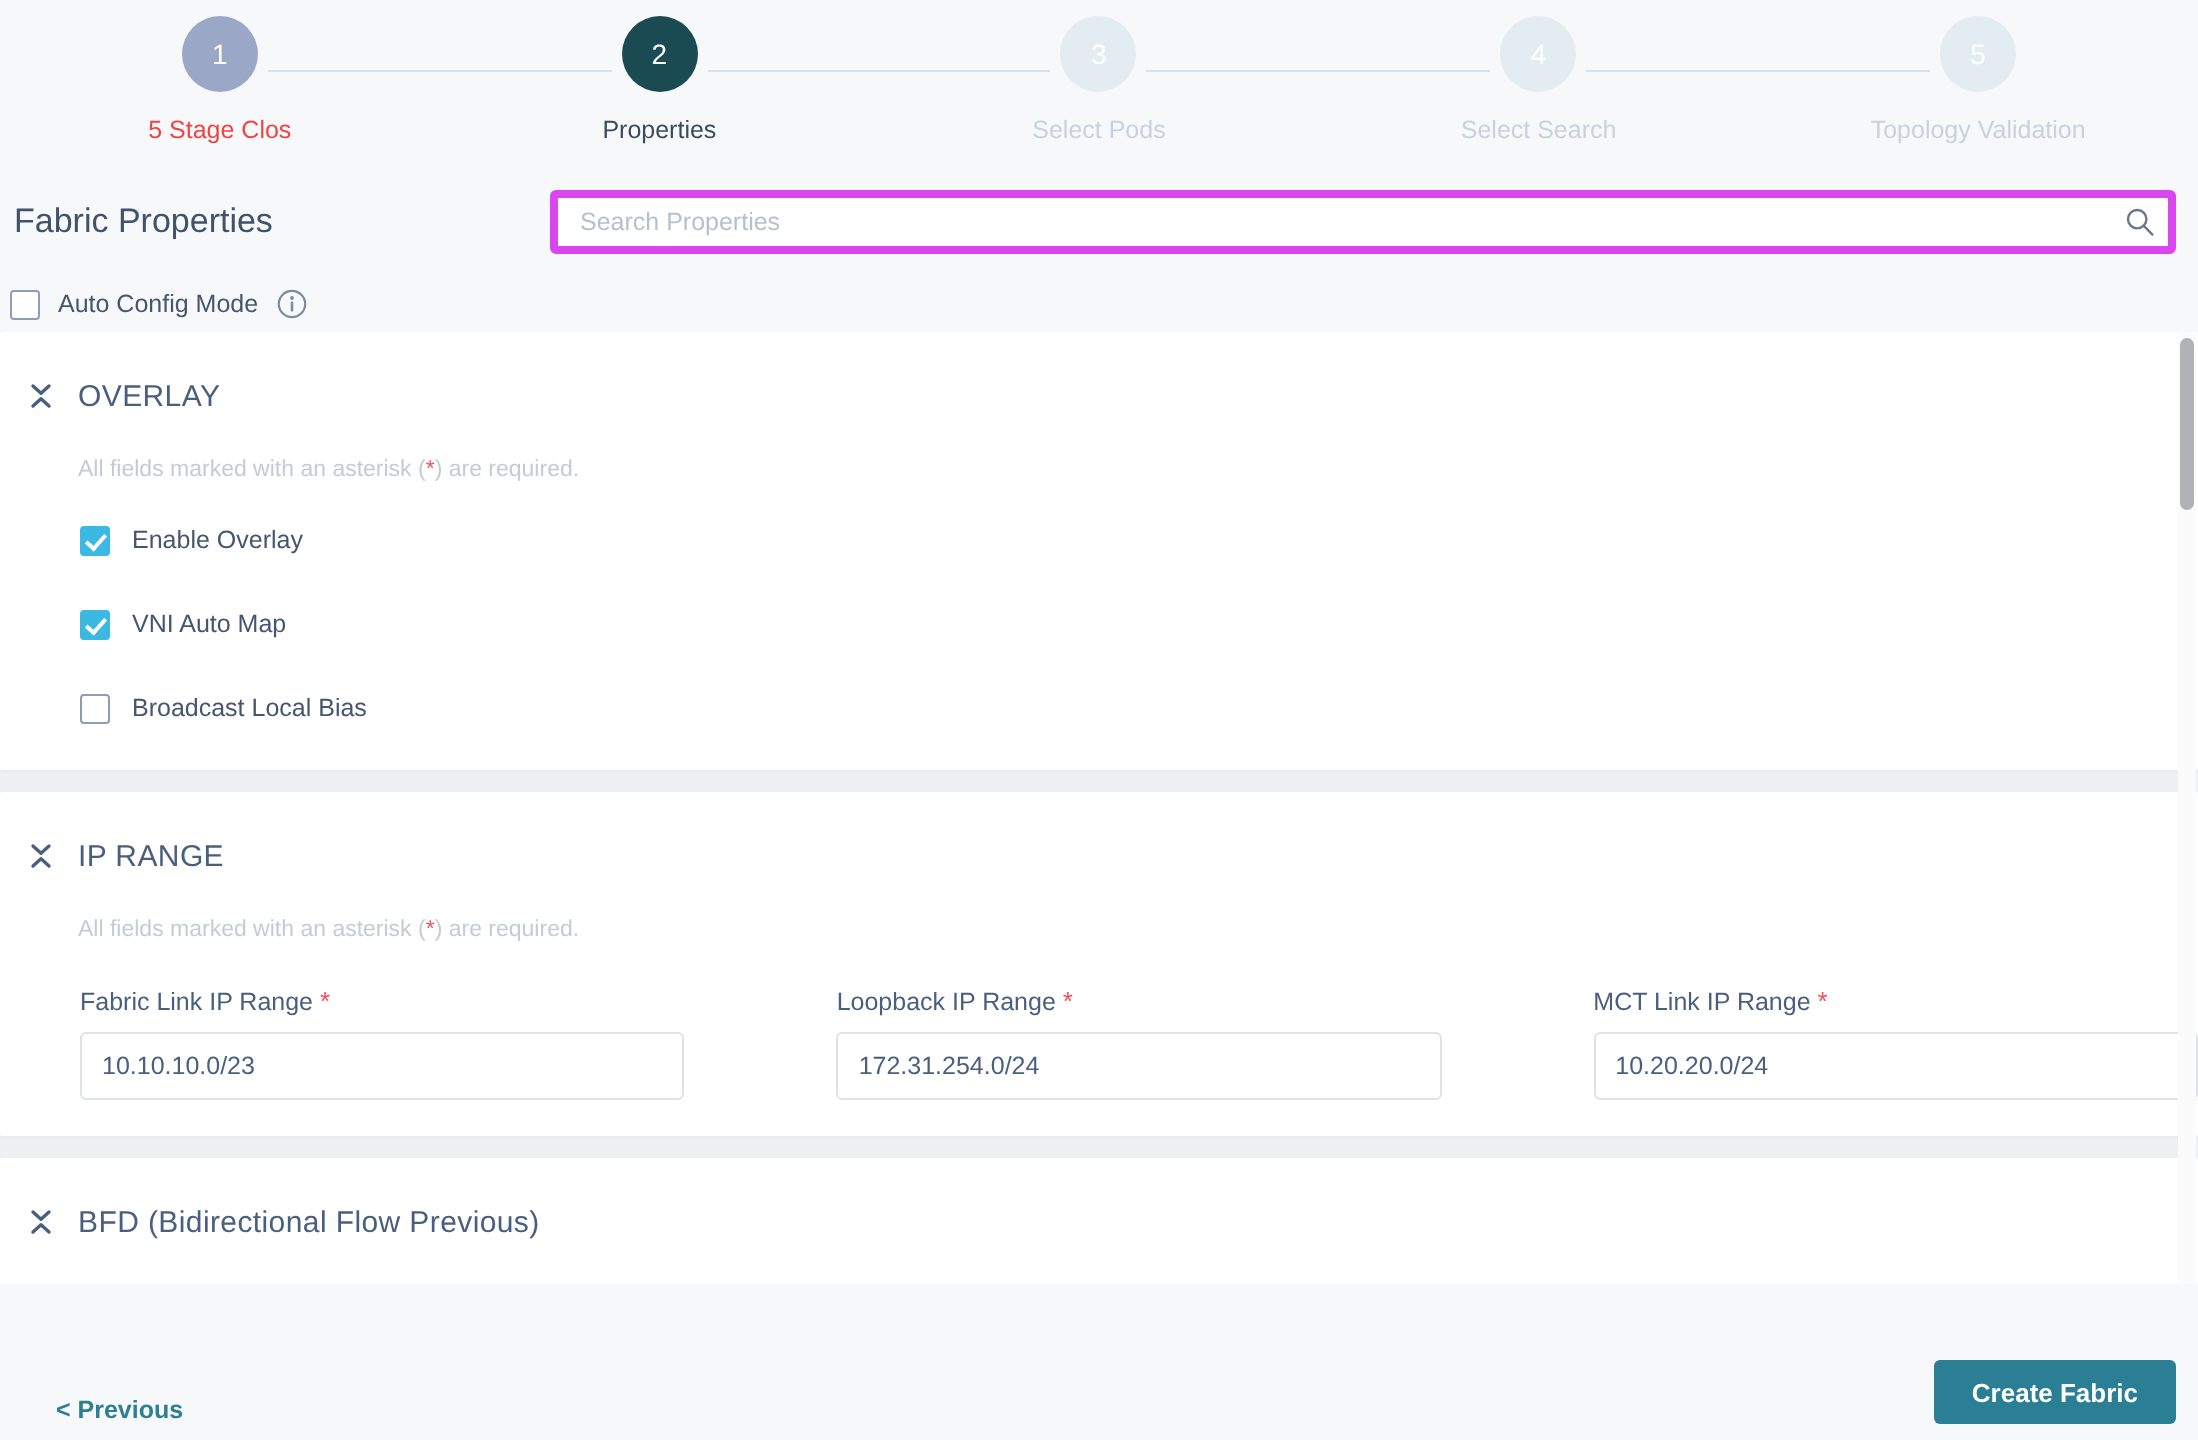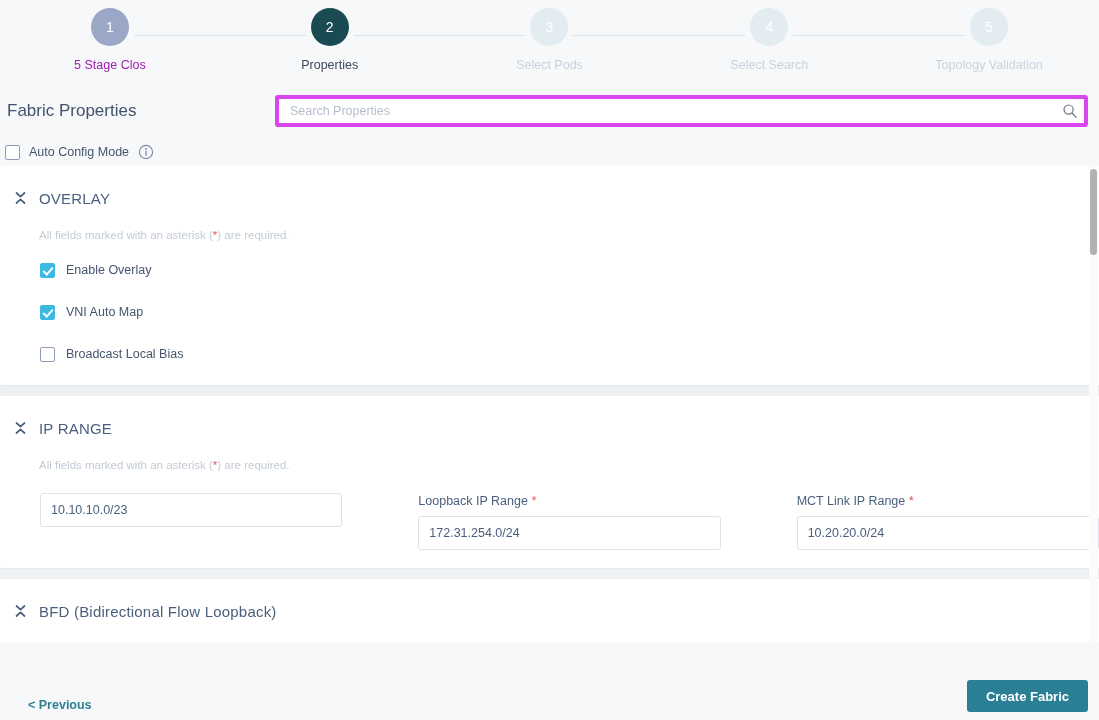--- a/index.html
+++ b/index.html
@@ -48,21 +48,21 @@
   }
   .step.done .step-circle   { background: #9aa7c7; }
   .step.active .step-circle { background: #1b4b52; }
   .step.todo .step-circle   { background: #e3edf1; color: #ffffff; }
 
   .step-label {
     margin-top: 12px;
     font-size: 12.5px;
     white-space: nowrap;
   }
-  .step.done .step-label   { color: #a21caf; }
+  .step.done .step-label   { color: #ef4444; }
   .step.active .step-label { color: #3c4a5e; }
   .step.todo .step-label   { color: #c8d2de; }
 
   .step .connector {
     position: absolute;
     top: 27px;
     left: 50%;
     margin-left: 24px;
     width: calc(100% - 48px);
     height: 1px;
@@ -380,20 +380,24 @@
       <span class="section-title">IP RANGE</span>
     </div>
 
     <div class="required-note">
       <span>All fields marked with an asterisk (</span><span class="ast">*</span><span>) are required.</span>
     </div>
 
     <div class="field-grid">
 
       <div class="field">
+        <div class="field-label">
+          <span>Fabric Link IP Range</span>
+          <span class="ast">*</span>
+        </div>
         <input class="field-input" type="text" value="10.10.10.0/23" style="">
       </div>
 
       <div class="field">
         <div class="field-label">
           <span>Loopback IP Range</span>
           <span class="ast">*</span>
         </div>
         <input class="field-input" type="text" value="172.31.254.0/24" style="">
       </div>
@@ -410,21 +414,21 @@
   </div>
 
   <div class="card last">
     <div class="section-head">
       <span class="collapse-icon">
         <svg viewBox="0 0 13 16" width="13" height="16">
           <polyline points="2.5,3 6.5,6.6 10.5,3" fill="none" stroke="#4a5f7d" stroke-width="1.7" stroke-linecap="round" stroke-linejoin="round"></polyline>
           <polyline points="2.5,13 6.5,9.4 10.5,13" fill="none" stroke="#4a5f7d" stroke-width="1.7" stroke-linecap="round" stroke-linejoin="round"></polyline>
         </svg>
       </span>
-      <span class="section-title">BFD (Bidirectional Flow Loopback)</span>
+      <span class="section-title">BFD (Bidirectional Flow Previous)</span>
     </div>
   </div>
 
   <div class="scrollbar-track">
     <div class="scrollbar-thumb"></div>
   </div>
 </div>
 
 <div class="footer">
   <a class="prev-link" href="#">&lt; Previous</a>

